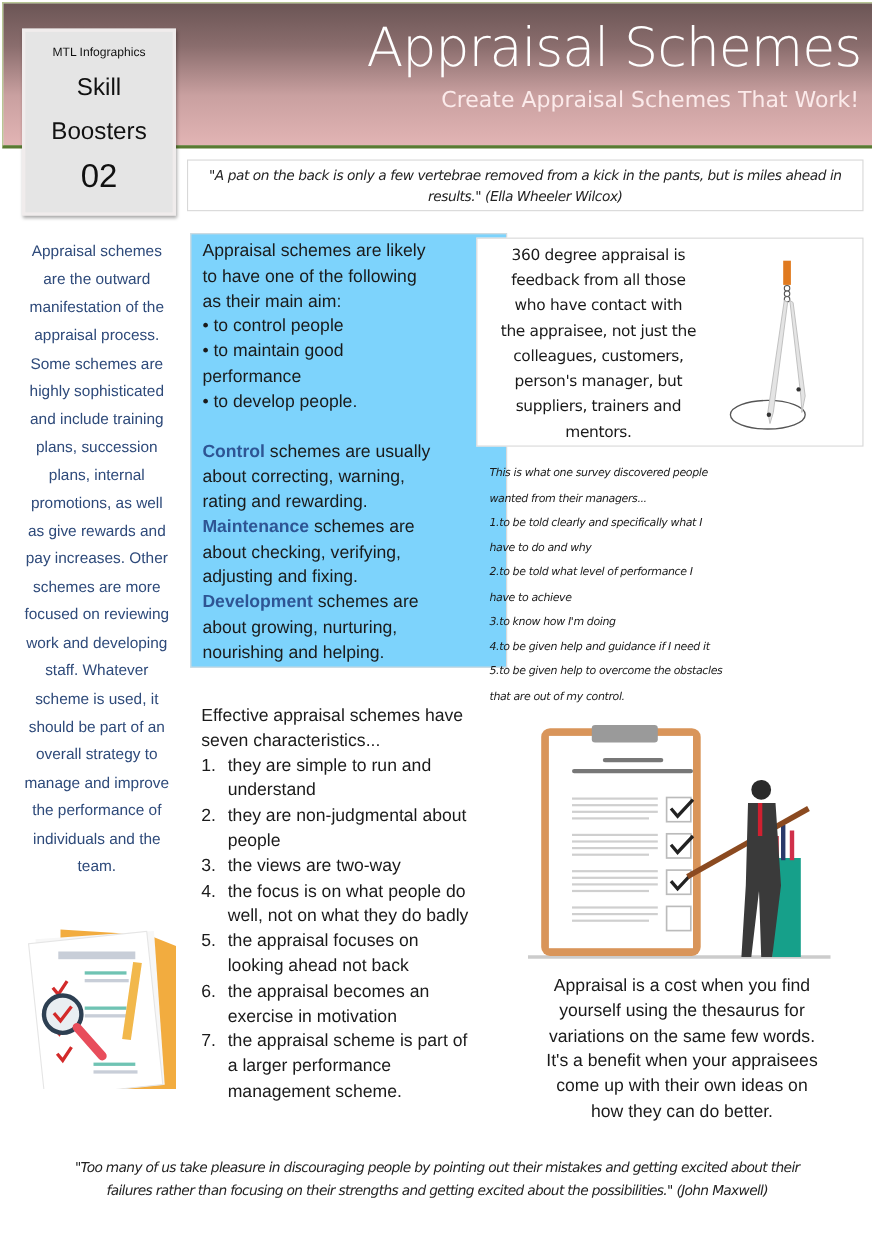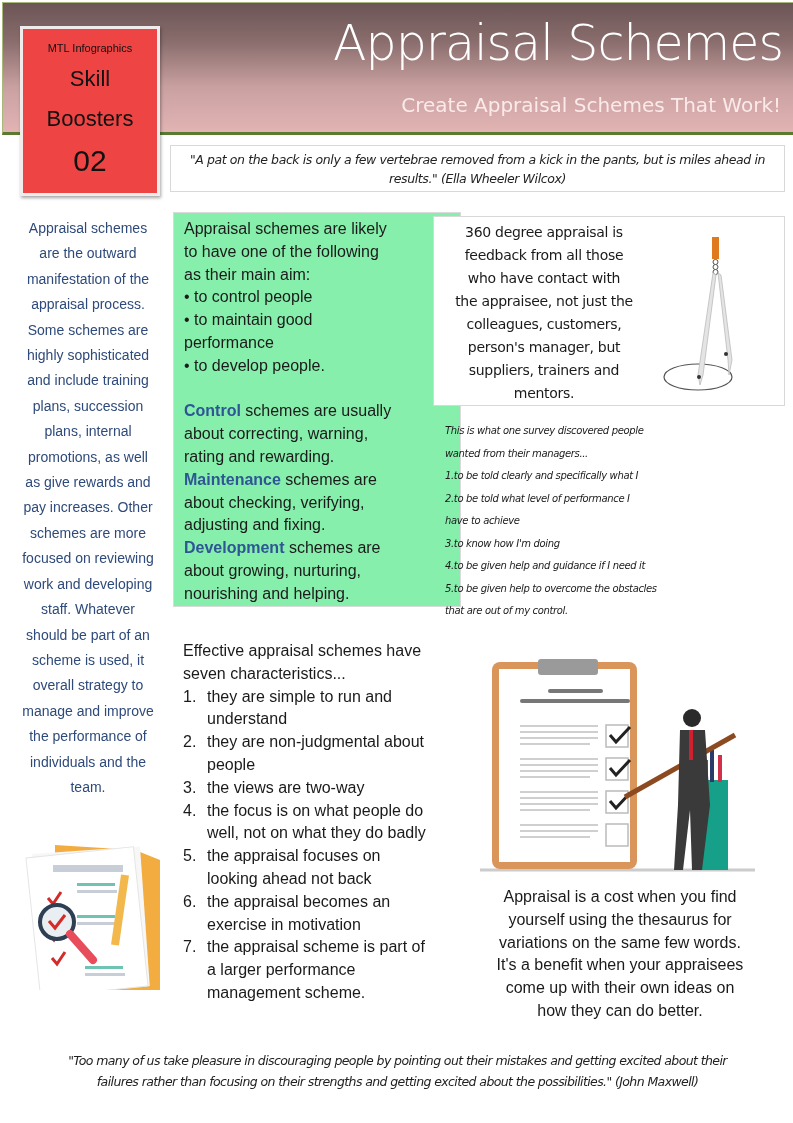--- a/index.html
+++ b/index.html
@@ -12,27 +12,27 @@
     border-bottom: 3px solid #5a7a32;
     border-top: 1px solid #a6b97a;
     border-left: 1px solid #a6b97a;
   }
   .main-title {
     position: absolute; right: 10px; top: 12px;
     font-family: "DejaVu Sans", sans-serif; font-weight: 300;
     font-size: 49px; color: #ffffff; letter-spacing: -1px;
   }
   .subtitle {
-    position: absolute; right: 12px; top: 90px;
+    position: absolute; right: 12px; top: 75px;
     font-family: "DejaVu Sans", sans-serif; font-size: 20px; color: #fbeaea;
   }
 
   .badge {
     position: absolute; left: 20px; top: 26px; width: 140px; height: 170px;
-    background: #ef4444; border: 3px solid #f0ecec;
+    background: #e5e5e5; border: 3px solid #f0ecec;
     box-shadow: 1px 2px 3px rgba(0,0,0,0.35);
     text-align: center; color: #111;
   }
   .badge .org { font-size: 11px; margin-top: 13px; }
   .badge .l1 { font-size: 22px; margin-top: 12px; }
   .badge .l2 { font-size: 22px; margin-top: 14px; }
   .badge .num { font-size: 30px; margin-top: 12px; }
 
   .quote-top {
     position: absolute; left: 170px; top: 145px; width: 615px; height: 47px;
@@ -42,21 +42,21 @@
     letter-spacing: -0.4px;
   }
 
   .left-col {
     position: absolute; left: 10px; top: 216px; width: 156px;
     font-size: 14px; line-height: 25.4px; color: #2e4a7a; text-align: center;
   }
 
   .aims-box {
     position: absolute; left: 173px; top: 212px; width: 288px; height: 395px;
-    background: #86efac; border: 1px solid #dadada;
+    background: #7dd3fc; border: 1px solid #dadada;
     padding: 5px 10px; font-size: 16px; line-height: 22.8px; color: #1a1a1a;
   }
   .aims-box .blue { color: #2e5594; font-weight: bold; }
   .aims-box .gap { height: 22.8px; }
 
   .box360 {
     position: absolute; left: 433px; top: 216px; width: 352px; height: 190px;
     border: 1px solid #d8d8d8; background: #fff;
   }
   .box360 .txt {
@@ -125,22 +125,22 @@
   <div>and include training</div>
   <div>plans, succession</div>
   <div>plans, internal</div>
   <div>promotions, as well</div>
   <div>as give rewards and</div>
   <div>pay increases. Other</div>
   <div>schemes are more</div>
   <div>focused on reviewing</div>
   <div>work and developing</div>
   <div>staff. Whatever</div>
+  <div>scheme is used, it</div>
   <div>should be part of an</div>
-  <div>scheme is used, it</div>
   <div>overall strategy to</div>
   <div>manage and improve</div>
   <div>the performance of</div>
   <div>individuals and the</div>
   <div>team.</div>
 </div>
 
 <div class="aims-box">
   <div>Appraisal schemes are likely</div>
   <div>to have one of the following</div>
@@ -188,20 +188,21 @@
     <path d="M56 38 L66 125 L67 140 L70 125 L59 40 Z" fill="#e4e4e4" stroke="#bbb" stroke-width="0.8"></path>
     <circle cx="37" cy="142" r="2" fill="#333"></circle>
     <circle cx="64" cy="119" r="2" fill="#333"></circle>
   </svg>
 </div>
 
 <div class="survey">
   <div>This is what one survey discovered people</div>
   <div>wanted from their managers...</div>
   <div>1.to be told clearly and specifically what I</div>
+  <div>have to do and why</div>
   <div>2.to be told what level of performance I</div>
   <div>have to achieve</div>
   <div>3.to know how I'm doing</div>
   <div>4.to be given help and guidance if I need it</div>
   <div>5.to be given help to overcome the obstacles</div>
   <div>that are out of my control.</div>
 </div>
 
 <div class="effective">
   <div>Effective appraisal schemes have</div>

